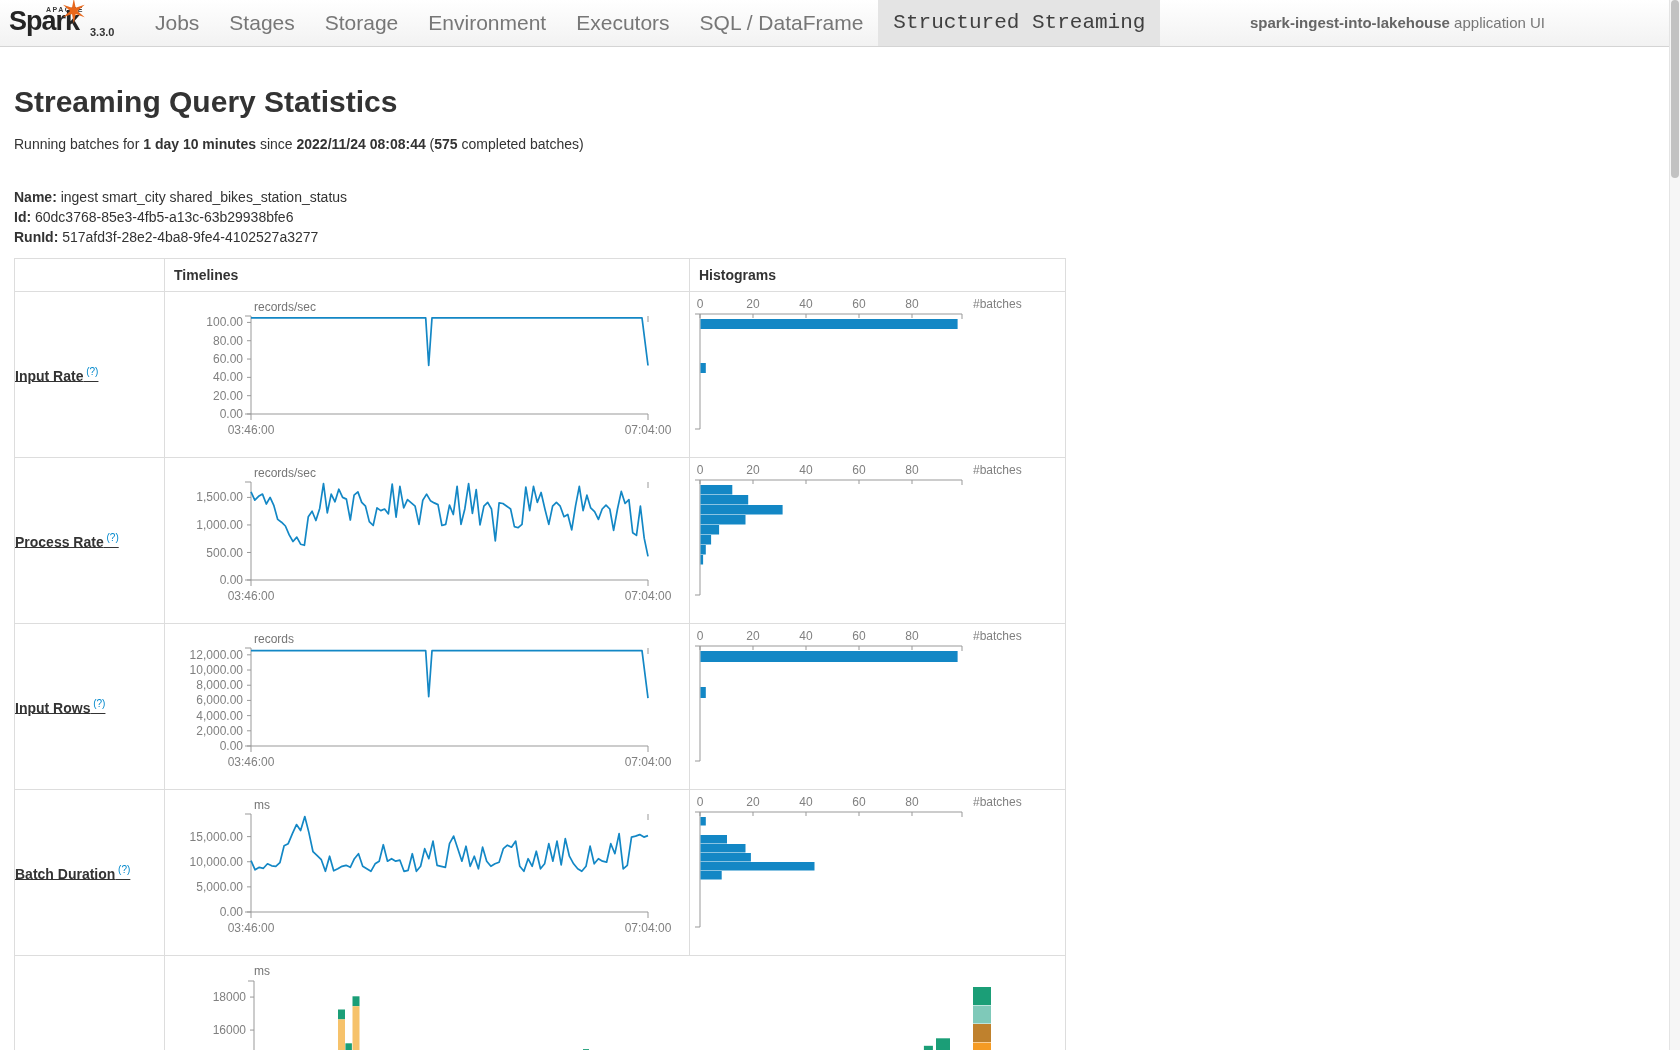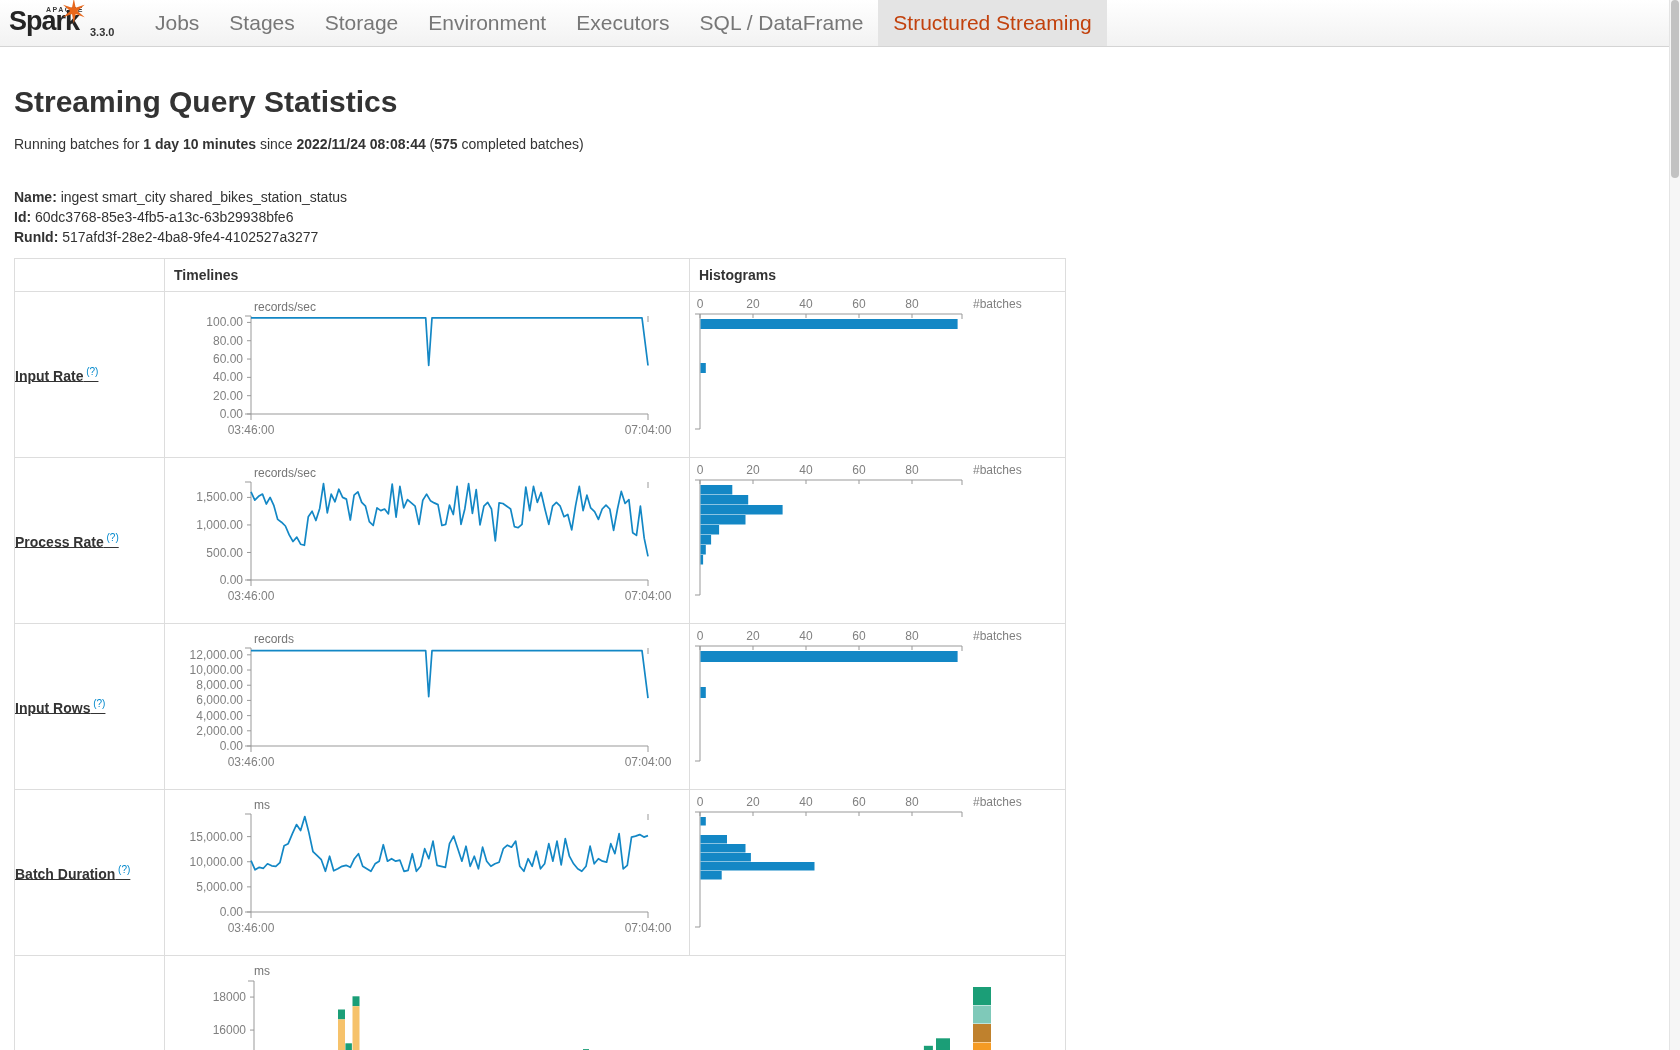--- a/index.html
+++ b/index.html
@@ -8,21 +8,21 @@
   .navbar{height:46px;background:linear-gradient(#ffffff,#f2f2f2);border-bottom:1px solid #d4d4d4;
     display:flex;align-items:stretch;}
   .logo{position:relative;width:122px;height:46px;flex:0 0 auto;}
   .logo .apache{position:absolute;top:6px;left:46px;font-size:7px;font-weight:bold;letter-spacing:1.5px;color:#3a3a3a;}
   .logo .spark-text{position:absolute;top:6px;left:9px;font-size:27px;font-weight:bold;letter-spacing:-1px;color:#252525;}
   .logo .star{position:absolute;top:-8px;left:60px;font-size:33px;color:#e8671b;}
   .logo .version{position:absolute;left:90px;top:26px;font-size:11px;font-weight:bold;color:#333;}
   .nav-tabs{display:flex;list-style:none;margin:0 0 0 18px;padding:0;}
   .nav-tabs li{display:block;}
   .nav-tabs a{display:block;line-height:46px;padding:0 15px;font-size:21px;color:#777;text-decoration:none;}
-  .nav-tabs li.active a{background:#e4e4e4;color:#c2410c;}
+  .nav-tabs li.active a{background:#e4e4e4;color:#404040;font-family:Liberation Mono, monospace;}
   .app-title{margin-left:auto;line-height:46px;padding-right:135px;font-size:15px;color:#777;white-space:nowrap;}
   .app-title b{color:#666;}
   
   .content{padding-left:14px;}
   h1.page-title{margin:38px 0 0 0;font-size:30px;font-weight:bold;color:#333;}
   .running-line{margin:17px 0 0 0;font-size:14px;}
   .running-line b{font-weight:bold;}
   .meta{margin-top:35px;font-size:14px;line-height:20px;}
   
   table.stats{border-collapse:collapse;table-layout:fixed;margin-top:11px;width:1052px;}
@@ -67,20 +67,21 @@
       <li>
         <a href="#">Executors</a>
       </li>
       <li>
         <a href="#">SQL / DataFrame</a>
       </li>
       <li class="active">
         <a href="#">Structured Streaming</a>
       </li>
     </ul>
+  <div class="app-title"><b>spark-ingest-into-lakehouse</b><span> application UI</span></div>
 </div>
 
 <div class="content">
   <h1 class="page-title">Streaming Query Statistics</h1>
   <p class="running-line" id="running-line"><span>Running batches for </span><b>1 day 10 minutes</b><span> since </span><b>2022/11/24 08:08:44</b><span> (</span><b>575</b><span> completed batches)</span></p>
   <div class="meta" id="meta-lines">
       <div><b>Name:</b><span> ingest smart_city shared_bikes_station_status</span></div>
       <div><b>Id:</b><span> 60dc3768-85e3-4fb5-a13c-63b29938bfe6</span></div>
       <div><b>RunId:</b><span> 517afd3f-28e2-4ba8-9fe4-4102527a3277</span></div>
     </div>

